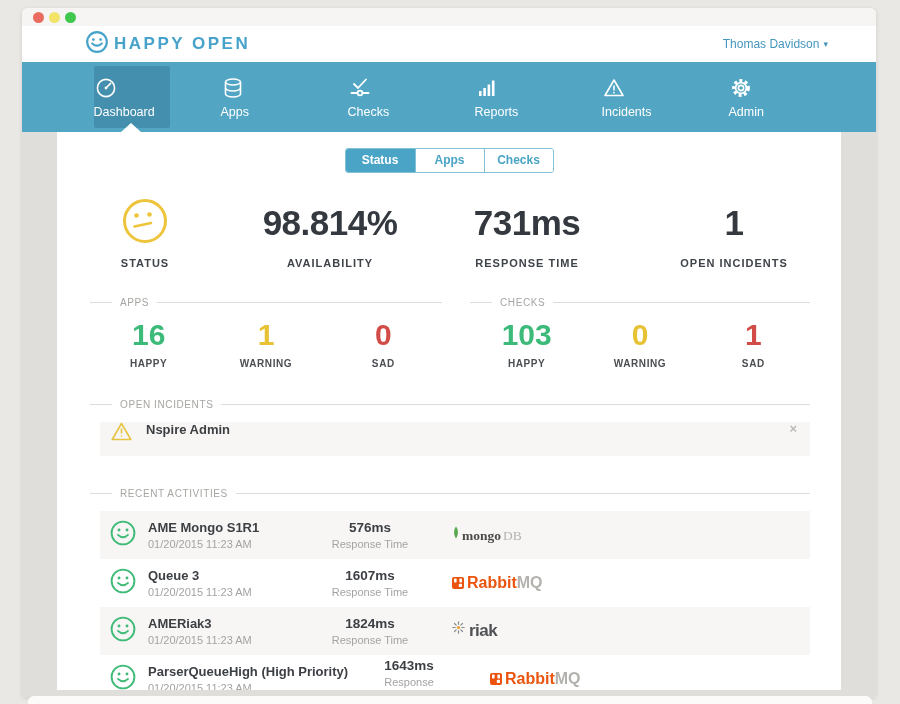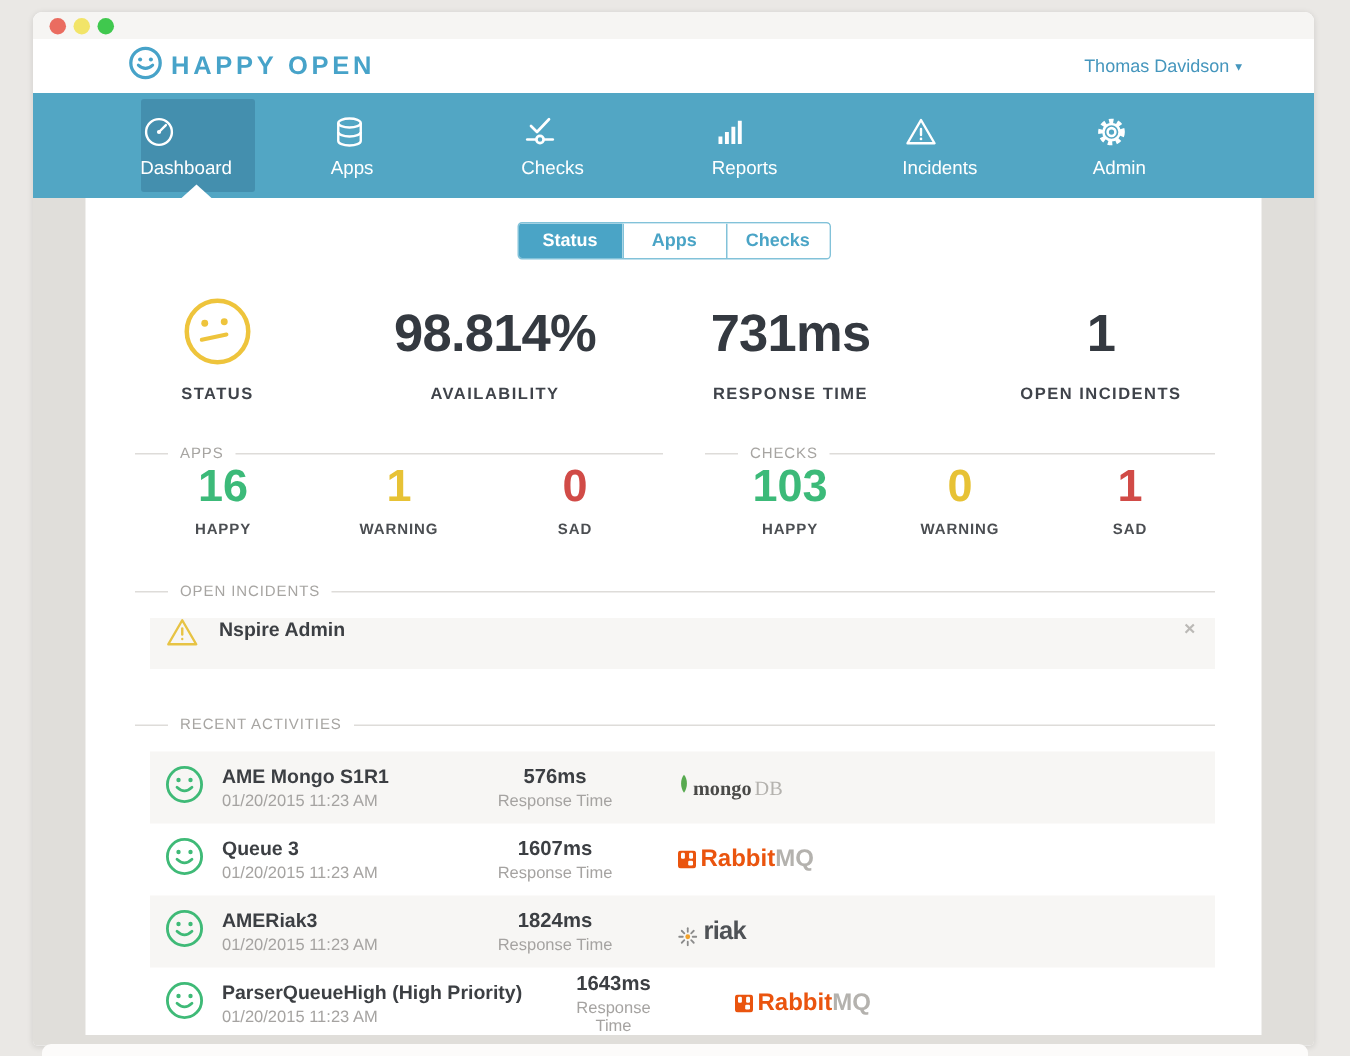--- a/index.html
+++ b/index.html
@@ -64,21 +64,21 @@
   
   .sec-header { display:flex; align-items:center; gap:8px; }
   .sec-title { font-size:10px; color:#a7a5a2; letter-spacing:0.6px; white-space:nowrap; }
   .hline { height:1px; background:#dedcd9; }
   .hline.short { width:22px; flex:0 0 22px; }
   .hline.long { flex:1; }
   
   .stat-sections { display:flex; margin:28px 31px 0 33px; gap:28px; }
   .stat-block-left { width:352px; }
   .stat-block-right { flex:1; }
-  .stat-grid { display:grid; grid-template-columns:1fr 1fr 1fr; }
+  .stat-grid { display:grid; grid-template-columns:1fr 1fr 1fr; margin-top:10px; }
   .stat-cell { display:flex; flex-direction:column; align-items:center; }
   .stat-num { font-size:30px; font-weight:bold; }
   .stat-lab { margin-top:6px; font-size:10px; font-weight:bold; color:#4b4e52; letter-spacing:0.6px; }
   .c-green { color:#3cba79; }
   .c-yellow { color:#e7c235; }
   .c-red { color:#d14b47; }
   
   .incidents-header { margin:30px 31px 0 33px; }
   .incident-row { margin:12px 31px 0 43px; height:34px; background:#f7f6f4; display:flex; align-items:flex-start; padding:0 13px 0 11px; cursor:pointer; }
   .incident-name { margin-left:14px; font-size:13px; font-weight:bold; color:#3c3f43; }
@@ -94,21 +94,21 @@
   .act-ms { font-size:13.5px; font-weight:bold; color:#3c3f43; }
   .act-rt-label { font-size:11px; color:#a5a3a1; margin-top:3px; }
   .act-logo { margin-left:12px; display:flex; align-items:center; }
   
   .logo-mongo { display:flex; align-items:baseline; gap:2px; font-family:"Liberation Serif", serif; font-size:13.5px; }
   .logo-mongo .m1 { font-weight:bold; color:#4a4a48; }
   .logo-mongo .m2 { color:#b4b2ae; }
   .logo-rabbit { display:flex; align-items:center; gap:3px; font-size:16px; font-weight:bold; }
   .logo-rabbit .r1 { color:#ea540e; }
   .logo-rabbit .r2 { color:#b4b2ae; }
-  .logo-riak { display:flex; align-items:flex-end; gap:4px; }
+  .logo-riak { display:flex; align-items:flex-start; gap:4px; }
   .logo-riak .k1 { font-size:17px; font-weight:bold; color:#4f5256; letter-spacing:-0.5px; }
   
   .bottom-bar { position:absolute; left:28px; top:696px; width:844px; height:8px; background:#fcfbfa; border-radius:6px 6px 0 0; }
 </style>
 </head>
 <body>
 
 <div class="window">
 
   <div class="titlebar">

